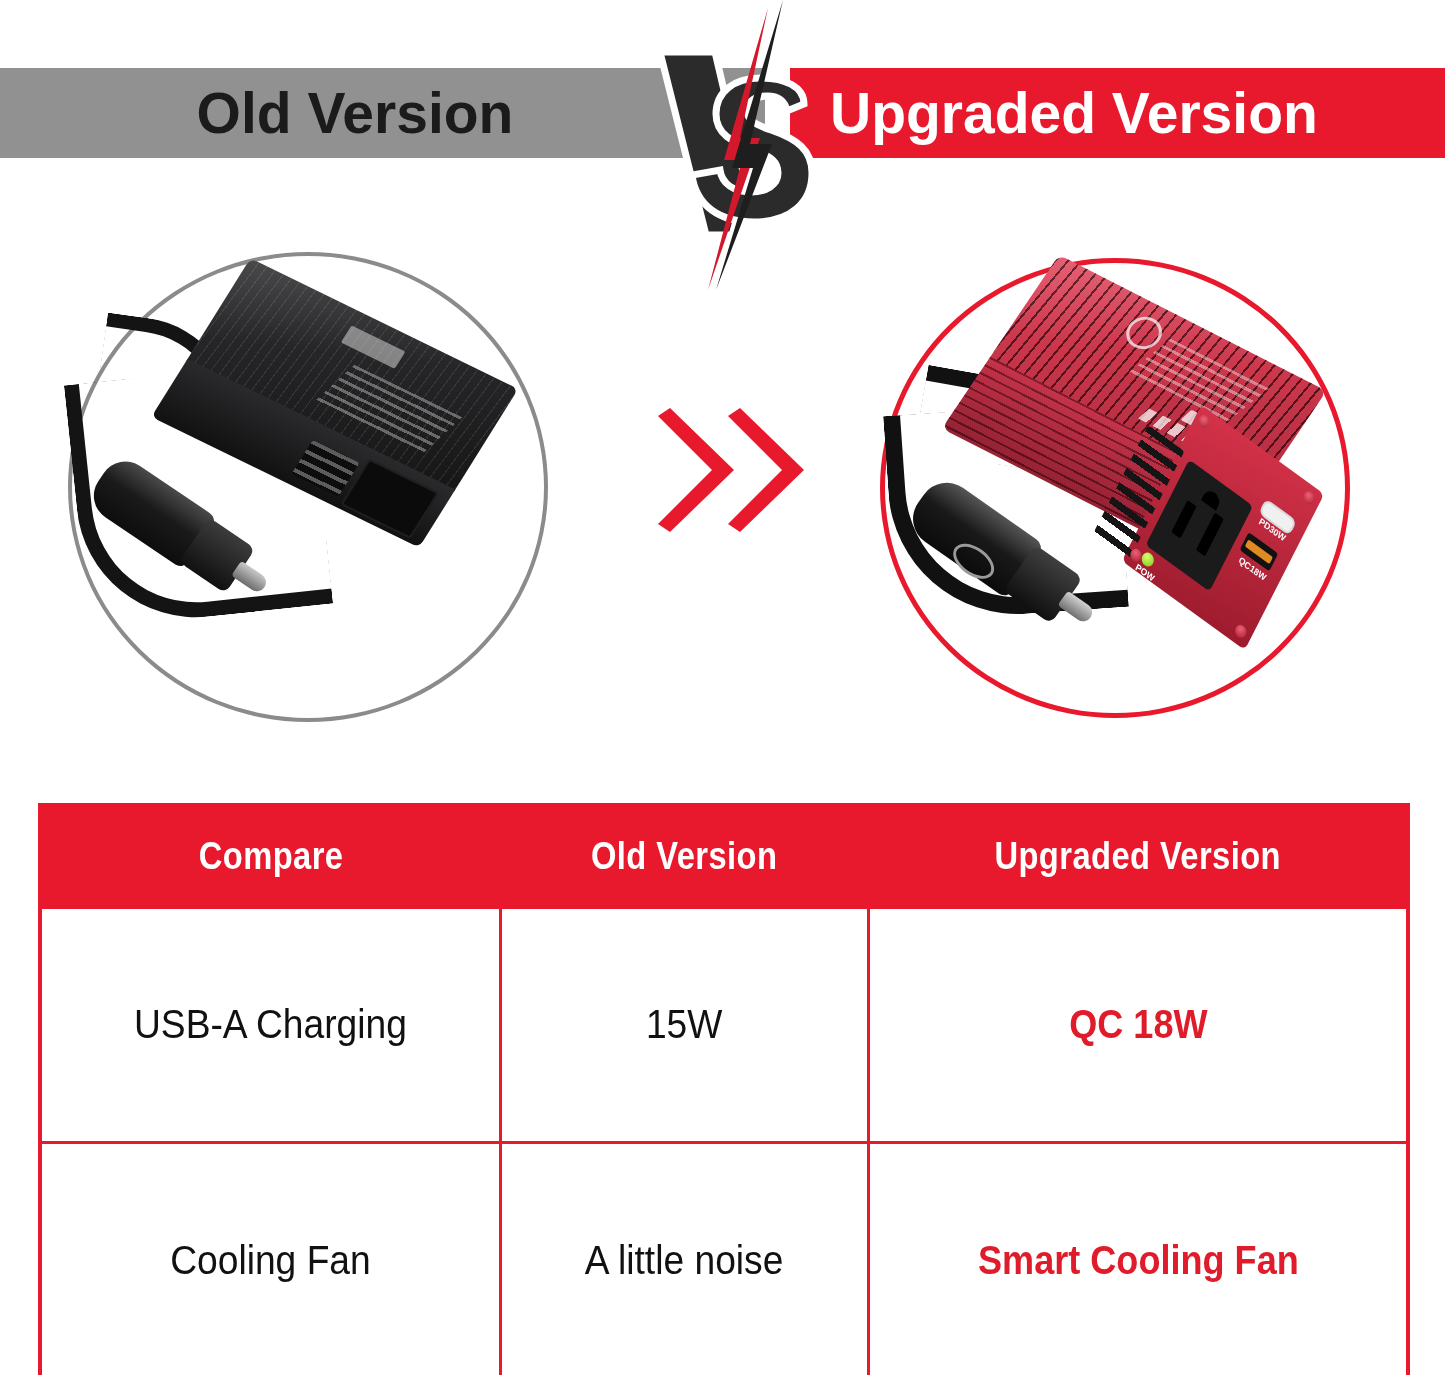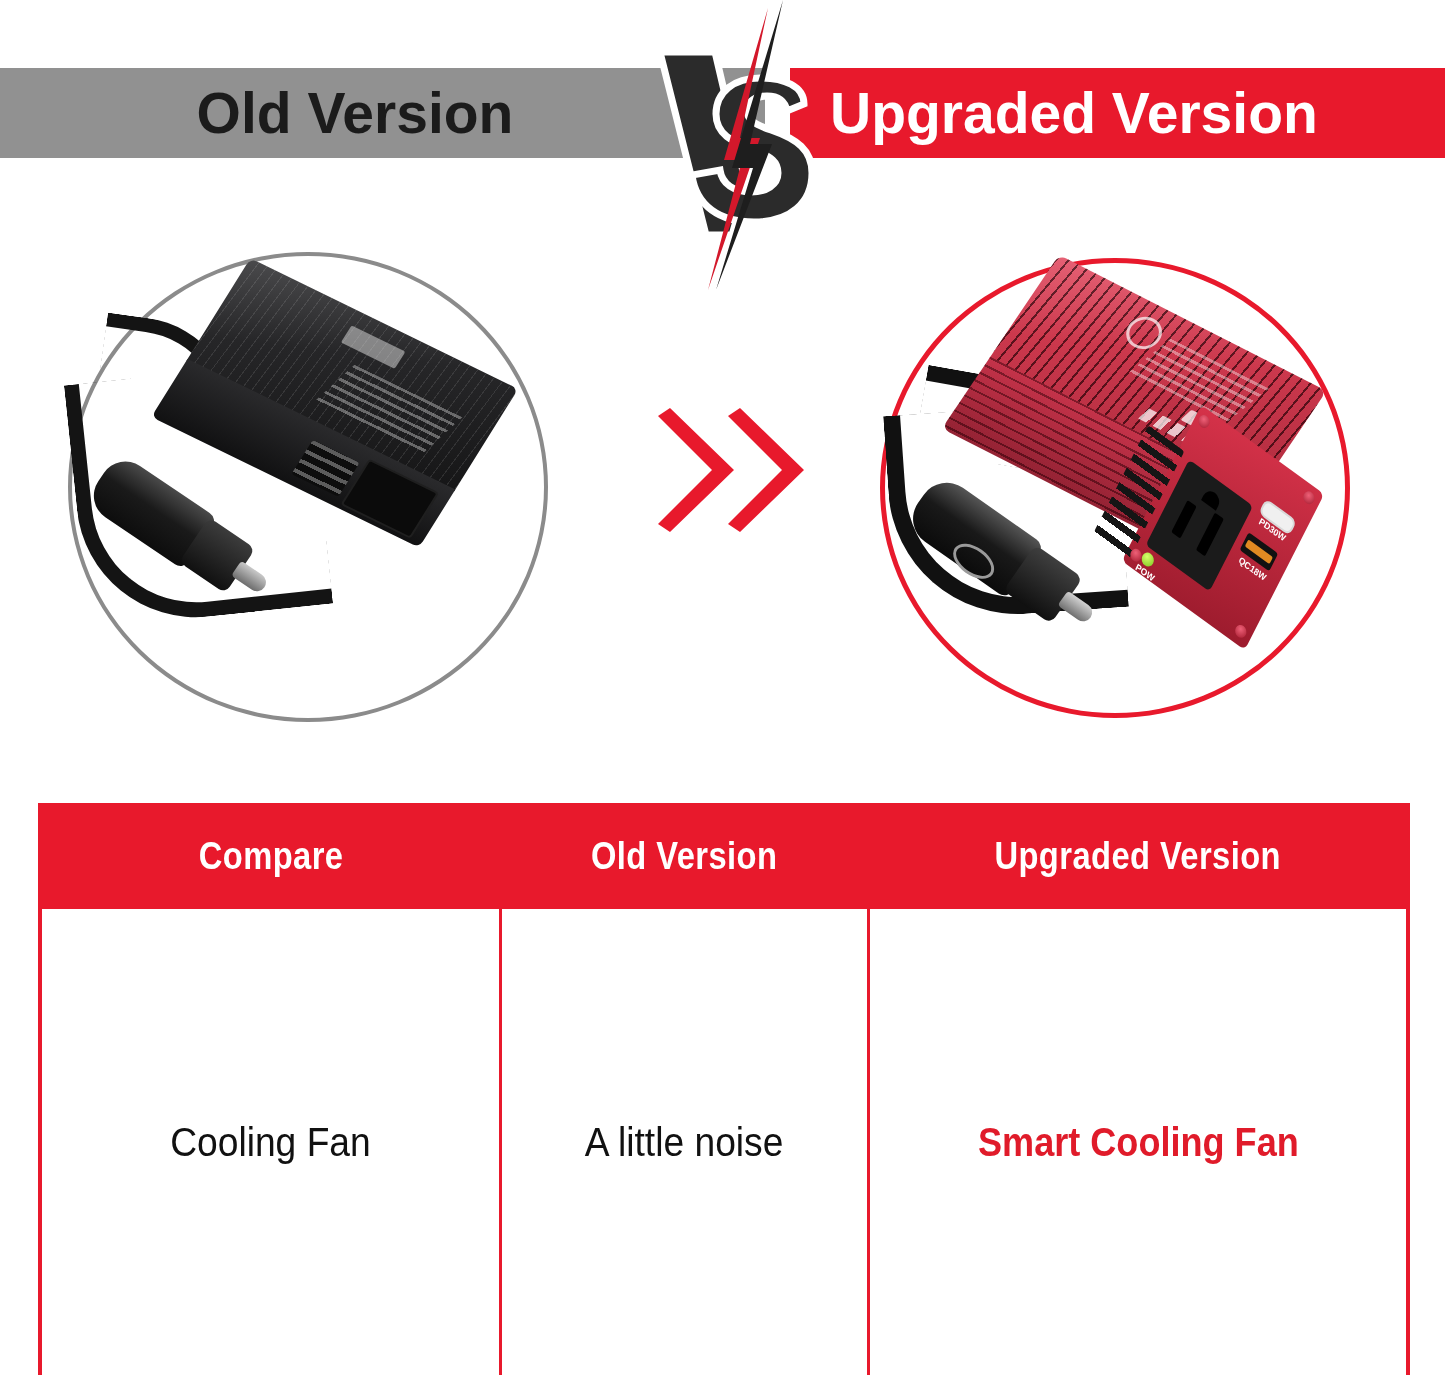--- a/index.html
+++ b/index.html
@@ -436,19 +436,24 @@
       </colgroup>
     <thead>
       <tr>
         <th>Compare</th>
         <th>Old Version</th>
         <th>Upgraded Version</th>
       </tr>
     </thead>
     <tbody>
       <tr>
+        <td>USB-A Charging</td>
+        <td>15W</td>
+        <td class="highlight">QC 18W</td>
+      </tr>
+      <tr>
         <td>Cooling Fan</td>
         <td>A little noise</td>
         <td class="highlight">Smart Cooling Fan</td>
       </tr>
     </tbody>
   </table>
 </div>
 
 </body></html>

